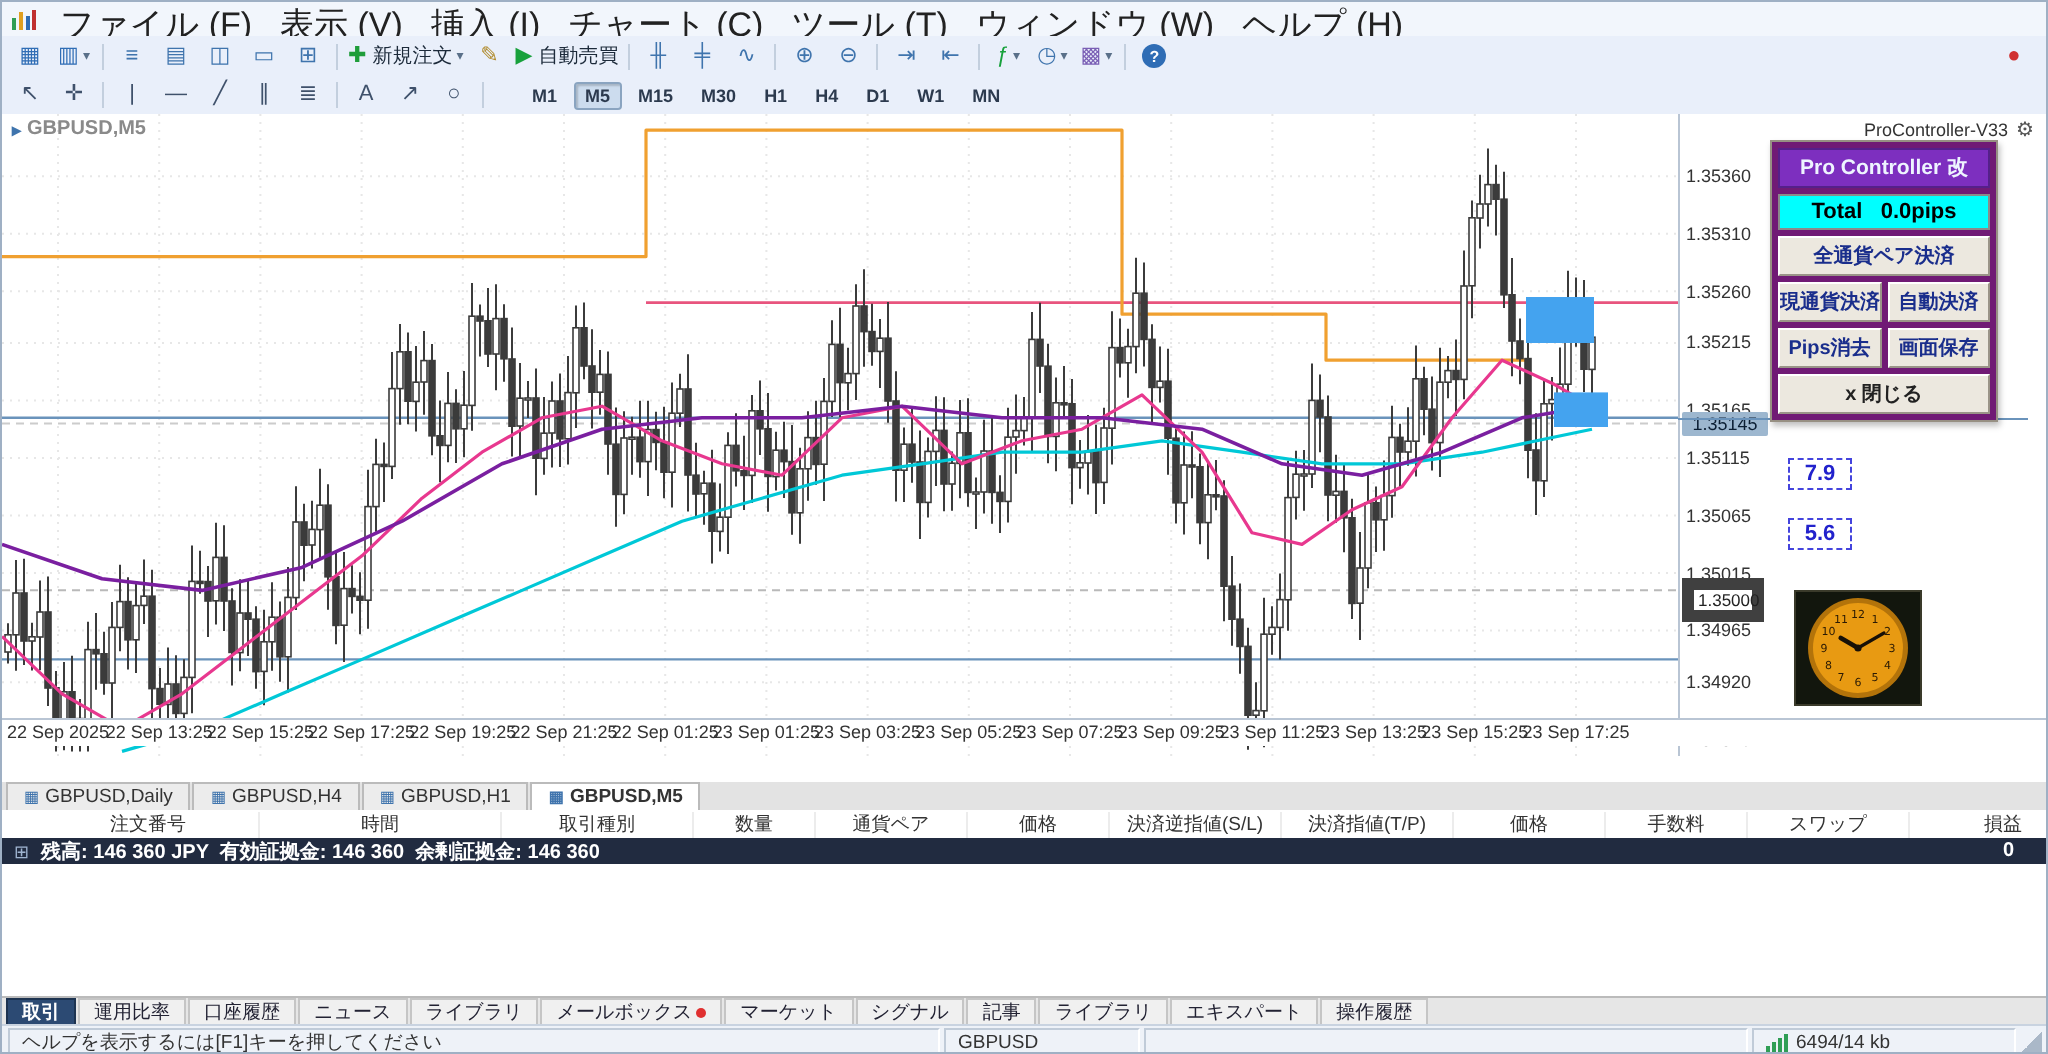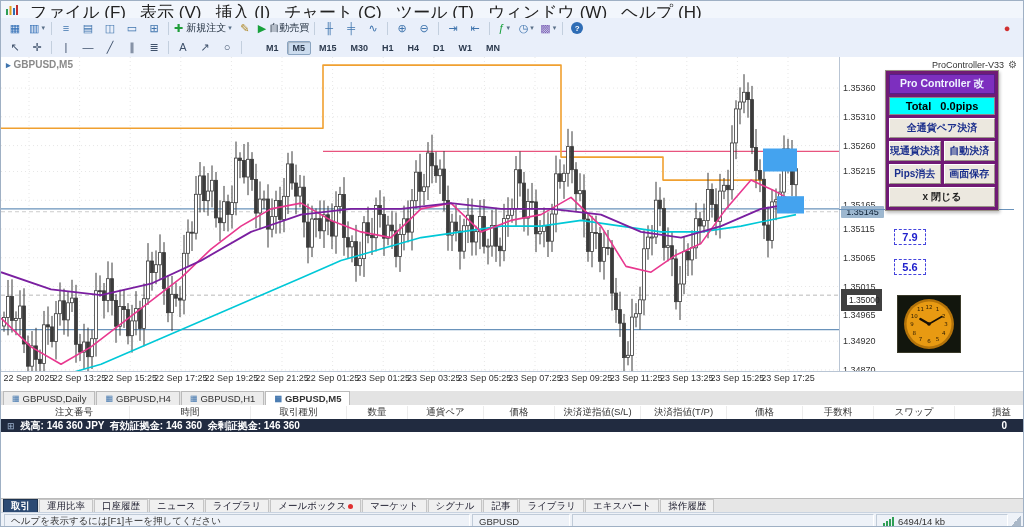--- a/index.html
+++ b/index.html
@@ -38,21 +38,21 @@
   #pc-panel{position:absolute;top:13px;left:884px;width:114px;background:#701a75;border:1px solid #979083;box-shadow:1px 2px 3px rgba(0,0,0,0.25);padding:3px;z-index:10;box-sizing:border-box;}
   .pc-header{background:#7d2fbf;color:#eef4ff;font-size:10.5px;font-weight:bold;text-align:center;padding:2px 0;border:1px solid #55208a;}
   .pc-total{background:#00ffff;color:#000;font-weight:bold;font-size:11px;text-align:center;padding:2px 0;border:1px solid #8a8a8a;margin-top:3px;white-space:pre;}
   .pc-btn{background:#ece8df;border:1px solid #9a9488;border-top-color:#ffffff;border-left-color:#ffffff;color:#1a2e8c;font-size:10px;font-weight:bold;text-align:center;padding:2px 0;margin-top:3px;cursor:default;white-space:nowrap;overflow:hidden;}
   .pc-row{display:flex;gap:3px;margin-top:3px;}
   .pc-row .pc-btn{flex:1;margin-top:0;}
   .pc-close{color:#222;}
   .pip-badge{position:absolute;left:893px;width:30px;height:14px;display:flex;align-items:center;justify-content:center;font-size:11px;font-weight:bold;color:#2222cc;border:1px dashed #4444dd;background:rgba(255,255,255,0.85);z-index:11;}
   #pip1{top:172px;} #pip2{top:202px;}
   #clock{position:absolute;left:896px;top:238px;width:64px;height:58px;z-index:11;}
-  #x-axis{position:absolute;left:0;top:314px;width:100%;height:13px;border-top:1px solid #b9c5d4;background:#fff;}
+  #x-axis{position:absolute;left:0;top:302px;width:100%;height:13px;border-top:1px solid #b9c5d4;background:#fff;}
   .time-label{position:absolute;top:1px;width:70px;text-align:center;font-size:9px;color:#333;white-space:nowrap;}
   
   #chart-tabs{position:absolute;top:390px;left:0;right:0;height:14px;background:#e3e3e3;border-bottom:1px solid #bbb;display:flex;align-items:flex-end;padding-left:2px;}
   .c-tab{display:flex;align-items:center;gap:3px;font-size:9.5px;color:#333;padding:0 8px;height:13px;background:#ececec;border:1px solid #bbb;border-bottom:none;margin-right:1px;cursor:default;white-space:nowrap;}
   .c-tab .c-tab-icon{font-size:8px;color:#3f74ad;}
   .c-tab.active{background:#fff;font-weight:bold;}
   
   #term-header{position:absolute;top:404px;left:0;right:0;height:14px;background:#fff;border-bottom:1px solid #d8d8d8;display:flex;align-items:center;padding-left:18px;}
   .t-col{font-size:9.5px;color:#333;text-align:center;border-right:1px solid #ececec;white-space:nowrap;overflow:hidden;}
   .t-col.last{flex:1;text-align:right;padding-right:12px;border-right:none;}

